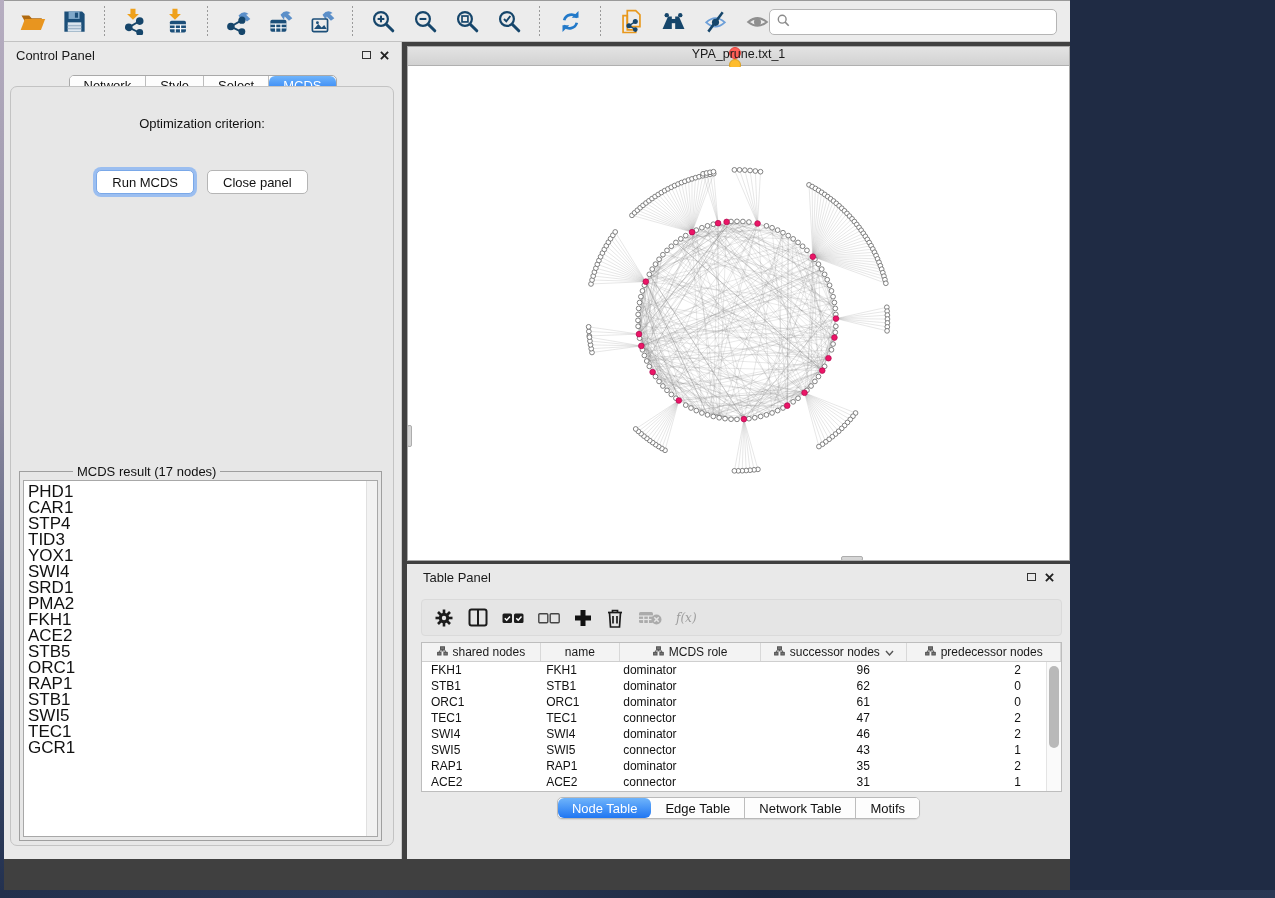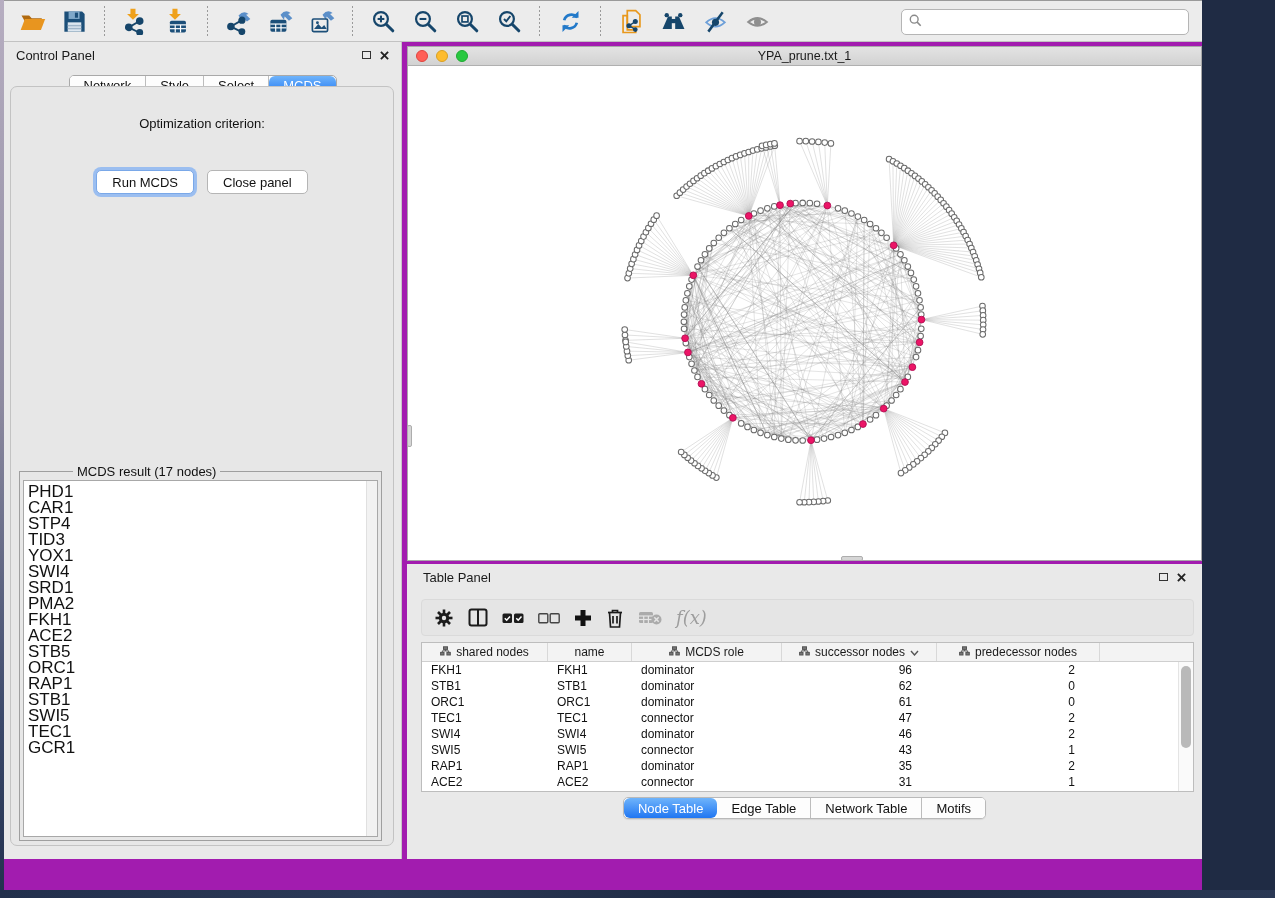--- a/index.html
+++ b/index.html
@@ -5,22 +5,22 @@
   * { margin:0; padding:0; box-sizing:border-box; }
   html,body { width:1275px; height:898px; overflow:hidden;
     font-family:"Liberation Sans", sans-serif; background:#1f2b44; }
   .screen { position:relative; width:1275px; height:898px; }
 
   .desktop-left { position:absolute; left:0; top:0; width:4px; height:898px;
     background:linear-gradient(#b7aec1, #8d8aa0 45%, #3c4a6b 80%, #22304e); }
   .desktop-bottom { position:absolute; left:0; bottom:0; width:1275px; height:8px;
     background:linear-gradient(90deg,#22304c,#2c3a57 30%,#1c2840 60%,#2a3854); }
 
-  .app { position:absolute; left:4px; top:0; width:1198px; height:890px;
-    background:#a21caf; border-top:1px solid #9a9a9a; }
+  .app { position:absolute; left:4px; top:0; width:1066px; height:890px;
+    background:#404040; border-top:1px solid #9a9a9a; }
 
   
   .toolbar { position:absolute; left:0; top:0; width:100%; height:41px;
     background:#ececec; border-bottom:1px solid #c2c2c2;
     display:flex; align-items:center; padding:0 10px; gap:6px; }
   .tb-btn { width:36px; height:34px; display:flex; align-items:center; justify-content:center;
     border-radius:4px; flex:0 0 auto; }
   .tb-btn svg { width:27px; height:27px; }
   .tb-sep { width:1px; height:30px; margin:0 6px;
     background-image:linear-gradient(#9a9a9a 40%, transparent 40%);
@@ -73,21 +73,21 @@
   .listbox-items { position:absolute; left:4px; top:3px; right:14px; }
   .list-item { font-size:17px; color:#111; height:16px; line-height:16px; }
   .listbox-scroll { position:absolute; right:0; top:0; bottom:0; width:11px;
     background:#f2f2f2; border-left:1px solid #e0e0e0; }
 
   
   .network-window { position:absolute; left:403px; right:0; top:45px; height:515px;
     background:#fff; border:1px solid #a9a9a9; }
   .net-titlebar { position:absolute; left:0; top:0; width:100%; height:19px;
     background:linear-gradient(#e3e3e3,#d2d2d2); border-bottom:1px solid #b0b0b0;
-    display:flex; align-items:center; padding:0 8px; }
+    display:flex; align-items:center; padding:0 8px;flex-direction:column; }
   .traffic { width:12px; height:12px; border-radius:50%; margin-right:8px; flex:0 0 auto; }
   .t-red{ background:#ff5f57; border:1px solid #e0443e; }
   .t-yellow{ background:#febc2e; border:1px solid #d9a022; }
   .t-green{ background:#28c840; border:1px solid #1eaa32; }
   .net-title { position:absolute; left:0; right:0; text-align:center; font-size:12.5px;
     color:#1a1a1a; font-weight:500; }
   .net-canvas { position:absolute; left:0; top:20px; right:0; bottom:0; background:#fff; }
   .net-canvas svg { width:100%; height:100%; display:block; }
   .gripper-v { position:absolute; left:-1px; top:378px; width:5px; height:22px;
     background:#d6d6d6; border:1px solid #adadad; border-radius:2px; }
@@ -95,21 +95,21 @@
     background:#d6d6d6; border:1px solid #adadad; border-radius:2px; }
 
   
   .table-panel { position:absolute; left:403px; right:0; top:563px; height:295px;
     background:#e9e9e9; }
   .tp-toolbar { position:absolute; left:14px; right:8px; top:35px; height:37px;
     background:#e5e5e5; border:1px solid #dadada; border-radius:4px;
     display:flex; align-items:center; padding:0 12px; gap:14px; }
   .tp-icon { height:24px; display:flex; align-items:center; justify-content:center; }
   .tp-icon svg { display:block; }
-  .fx-label { font-family:"DejaVu Serif", serif; font-style:italic; font-size:18px;
+  .fx-label { font-family:"DejaVu Serif", serif; font-style:italic; font-size:12px;
     color:#9d9d9d; }
 
   .table-box { position:absolute; left:14px; right:8px; top:78px; bottom:67px;
     background:#fff; border:1px solid #bdbdbd; }
   .thead { display:flex; height:19px; background:#f3f3f3; border-bottom:1px solid #cfcfcf;
     font-size:12px; color:#1a1a1a; }
   .th { display:flex; align-items:center; justify-content:center; gap:5px;
     border-right:1px solid #d8d8d8; height:100%; }
   .tbody { position:absolute; left:0; right:15px; top:19px; bottom:0; overflow:hidden; }
   .tr { display:flex; height:16px; font-size:12px; color:#111; }

